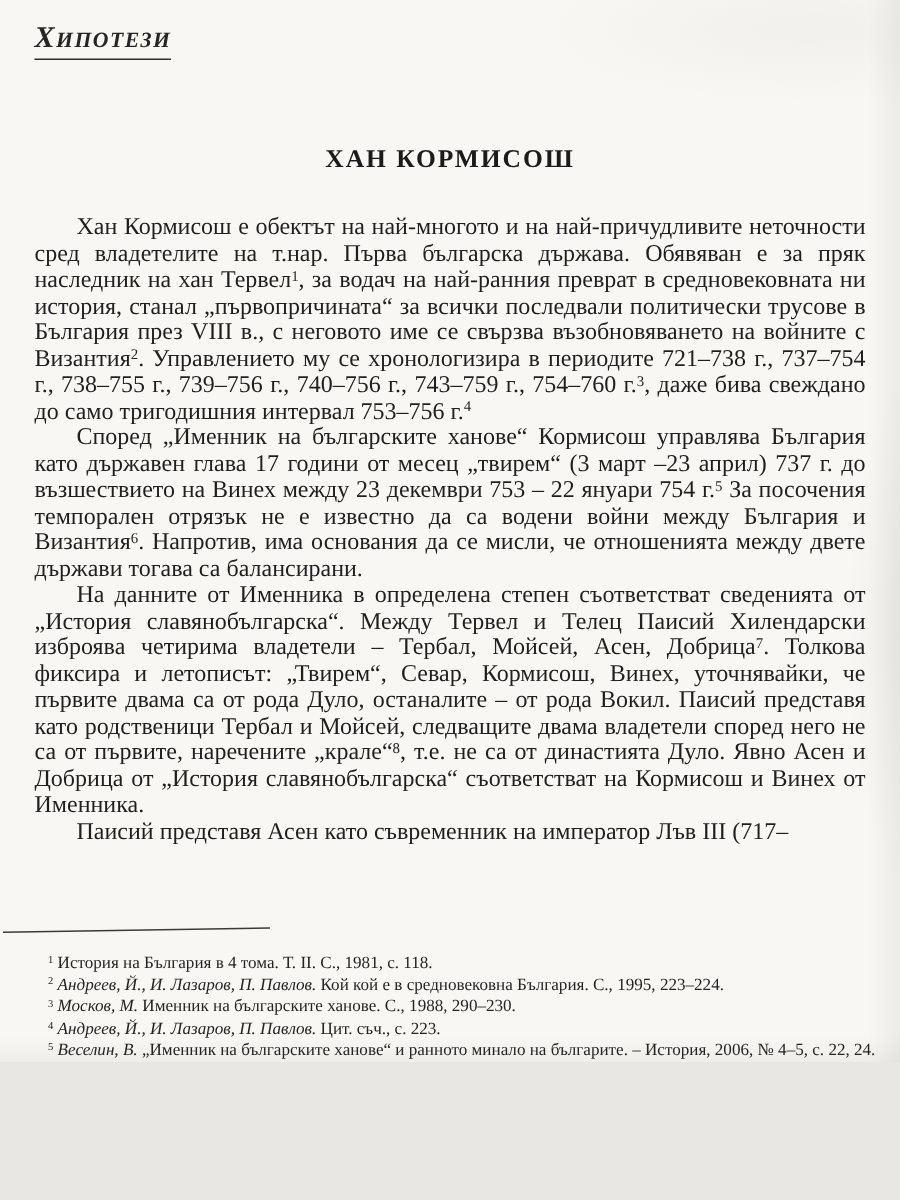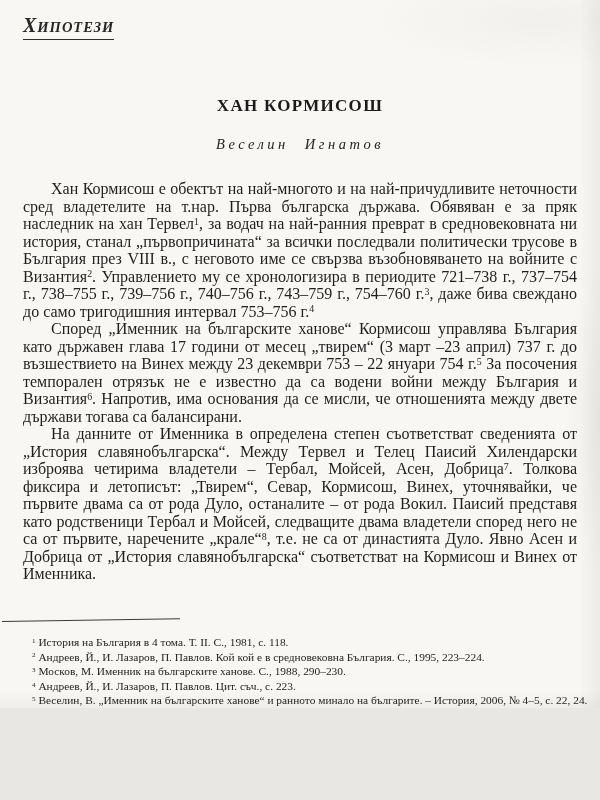--- a/index.html
+++ b/index.html
@@ -67,35 +67,35 @@
   .fnrule {
     width: 178px;
     height: 0;
     border-top: 1.5px solid #3a3a3a;
     transform: rotate(-0.9deg);
     transform-origin: left center;
     margin: 0 0 13px 0;
   }
   .fnlist { font-size: 11.4px; line-height: 14.6px; text-align: justify; color: #242424; }
   .fn { margin: 0; text-indent: 30px; }
-  .it { }
+  .it { font-style: italic; }
 </style>
 </head>
 <body>
 
 <div class="page">
   <div class="running-head">
     <span class="rh-text">Хипотези</span>
   </div>
   <h1 class="title">ХАН КОРМИСОШ</h1>
-  <div class="author">Веселин Игнатов</div>
   <div class="bodytext">
       <p class="para"><span>Хан Кормисош е обектът на най-многото и на най-причудливите неточности сред владетелите на т.нар. Първа българска държава. Обявяван е за пряк наследник на хан Тервел</span><sup>1</sup><span>, за водач на най-ранния преврат в средновековната ни история, станал „първопричината“ за всички последвали политически трусове в България през VIII в., с неговото име се свързва възобновяването на войните с Византия</span><sup>2</sup><span>. Управлението му се хронологизира в периодите 721–738 г., 737–754 г., 738–755 г., 739–756 г., 740–756 г., 743–759 г., 754–760 г.</span><sup>3</sup><span>, даже бива свеждано до само тригодишния интервал 753–756 г.</span><sup>4</sup></p>
       <p class="para"><span>Според „Именник на българските ханове“ Кормисош управлява България като държавен глава 17 години от месец „твирем“ (3 март –23 април) 737 г. до възшествието на Винех между 23 декември 753 – 22 януари 754 г.</span><sup>5</sup><span> За посочения темпорален отрязък не е известно да са водени войни между България и Византия</span><sup>6</sup><span>. Напротив, има основания да се мисли, че отношенията между двете държави тогава са балансирани.</span></p>
       <p class="para"><span>На данните от Именника в определена степен съответстват сведенията от „История славянобългарска“. Между Тервел и Телец Паисий Хилендарски изброява четирима владетели – Тербал, Мойсей, Асен, Добрица</span><sup>7</sup><span>. Толкова фиксира и летописът: „Твирем“, Севар, Кормисош, Винех, уточнявайки, че първите двама са от рода Дуло, останалите – от рода Вокил. Паисий представя като родственици Тербал и Мойсей, следващите двама владетели според него не са от първите, наречените „крале“</span><sup>8</sup><span>, т.е. не са от династията Дуло. Явно Асен и Добрица от „История славянобългарска“ съответстват на Кормисош и Винех от Именника.</span></p>
+      <p class="para"><span>Паисий представя Асен като съвременник на император Лъв III (717–</span></p>
     </div>
   <div class="fnarea">
     <div class="fnrule"></div>
     <div class="fnlist">
         <p class="fn"><sup>1</sup> <span>История на България в 4 тома. Т. II. С., 1981, с. 118.</span></p>
         <p class="fn"><sup>2</sup> <span class="it">Андреев, Й., И. Лазаров, П. Павлов.</span><span> Кой кой е в средновековна България. С., 1995, 223–224.</span></p>
         <p class="fn"><sup>3</sup> <span class="it">Москов, М.</span><span> Именник на българските ханове. С., 1988, 290–230.</span></p>
         <p class="fn"><sup>4</sup> <span class="it">Андреев, Й., И. Лазаров, П. Павлов.</span><span> Цит. съч., с. 223.</span></p>
         <p class="fn"><sup>5</sup> <span class="it">Веселин, В.</span><span> „Именник на българските ханове“ и ранното минало на българите. – История, 2006, № 4–5, с. 22, 24.</span></p>
         <p class="fn"><sup>6</sup> <span>История на България..., Т. II, с. 194.</span></p>

